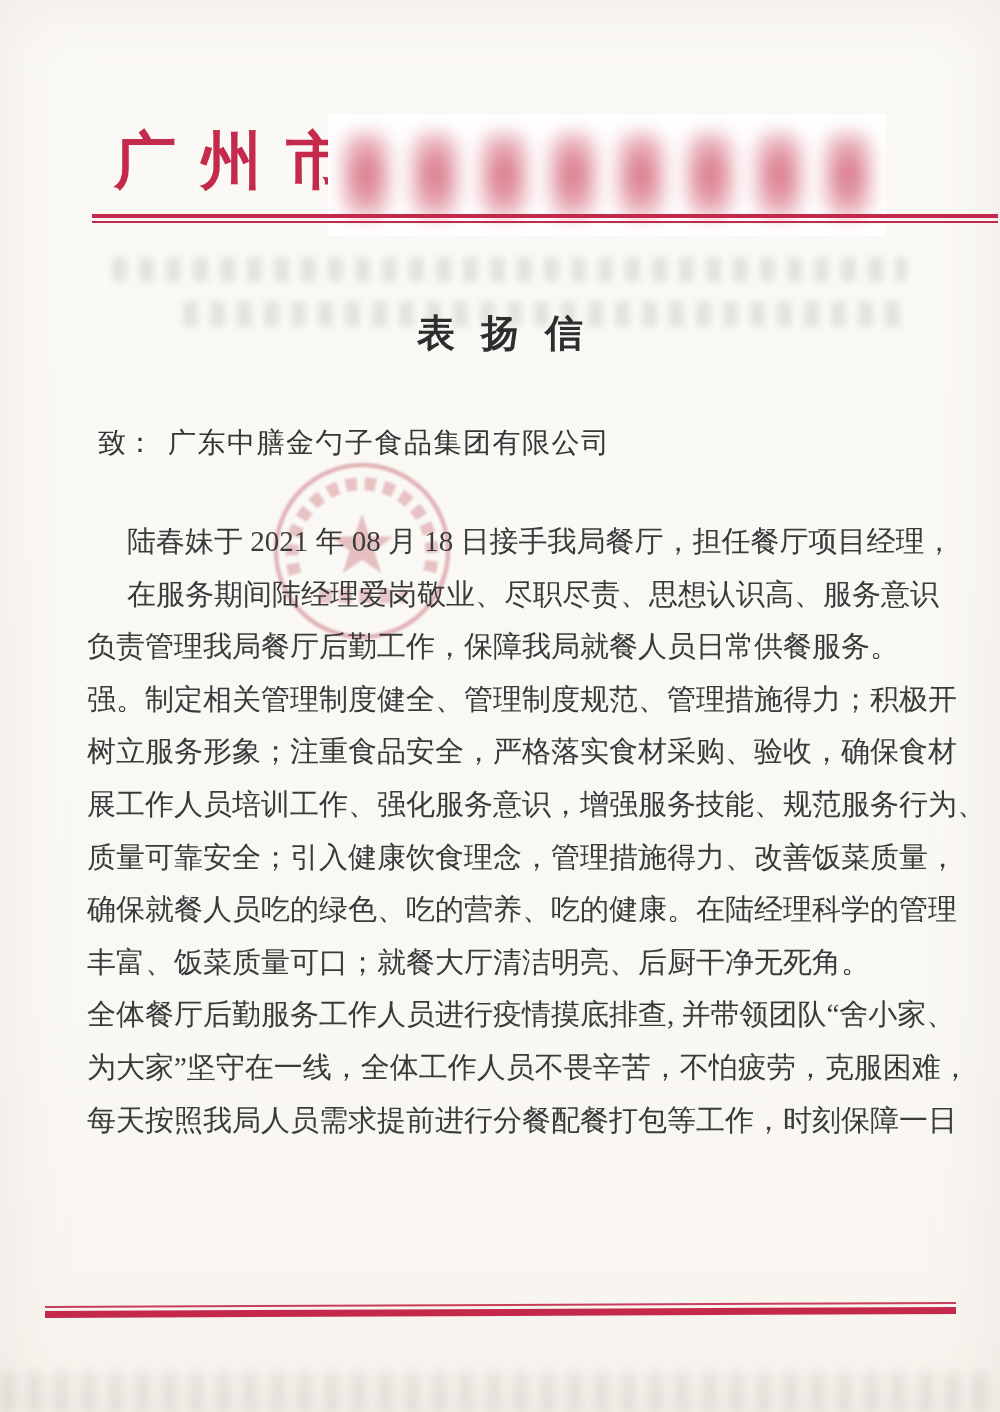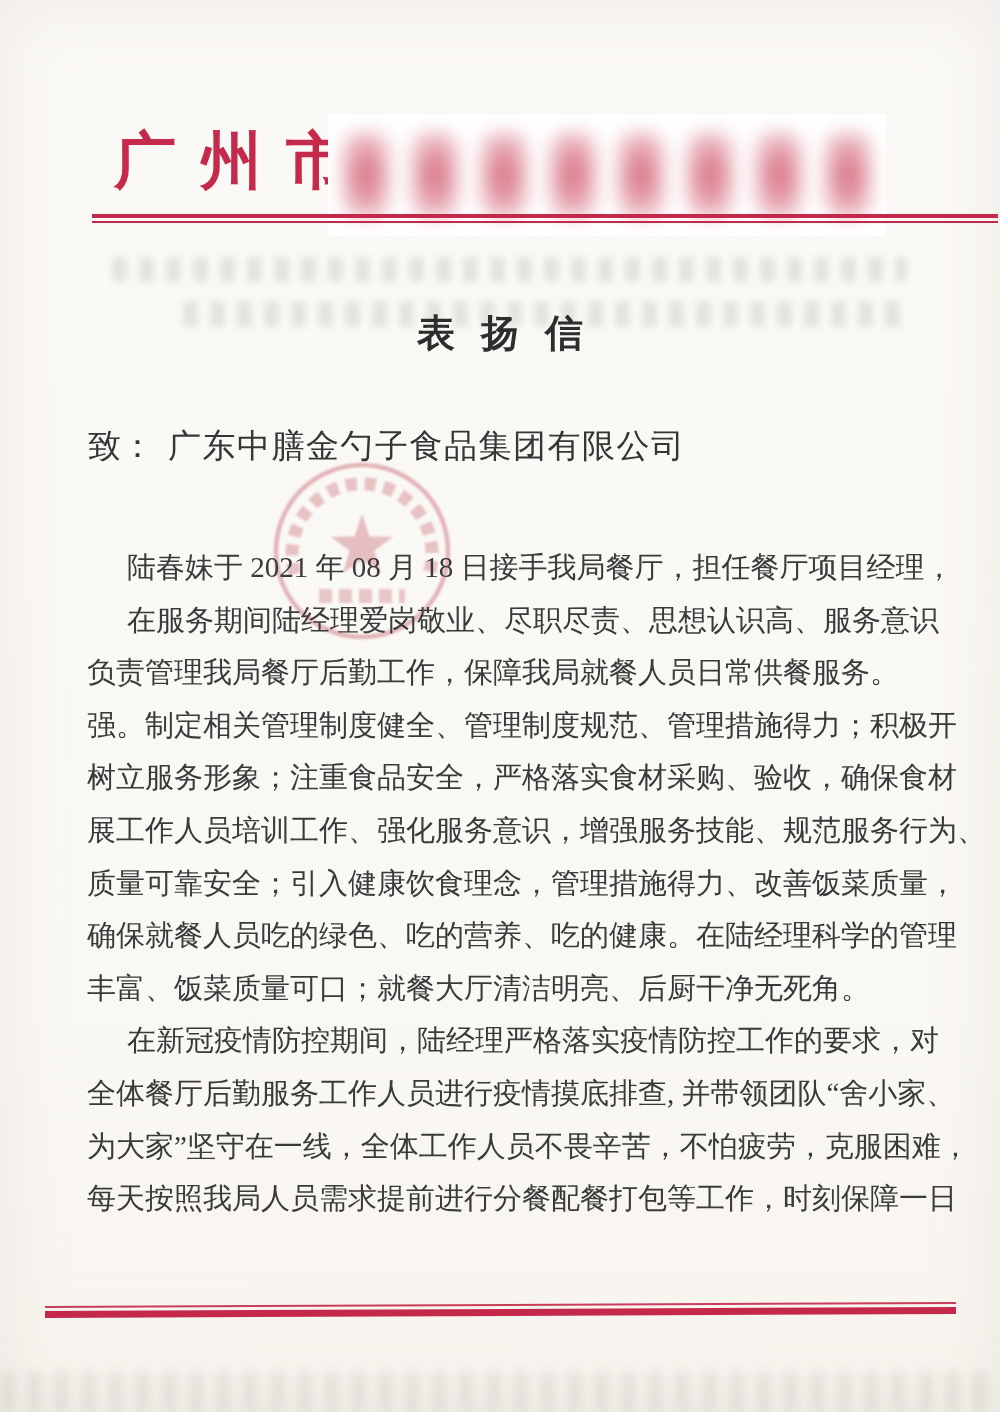--- a/index.html
+++ b/index.html
@@ -75,43 +75,43 @@
     margin: 0;
     text-align: center;
     font-size: 38px;
     font-weight: bold;
     color: #2d2d2d;
     letter-spacing: 26px;
     text-indent: 26px;
   }
   .recipient {
     position: absolute;
-    left: 88px; top: 424px;
-    font-size: 33px;
+    left: 98px; top: 424px;
+    font-size: 28px;
     color: #353535;
     white-space: nowrap;
   }
   .recipient .prefix { margin-right: 14px; }
   .recipient .company { letter-spacing: 1.5px; }
 
   
   .stamp {
     position: absolute;
     left: 267px; top: 456px;
     width: 190px; height: 190px;
     opacity: 0.5;
     filter: blur(1.2px);
     mix-blend-mode: multiply;
     z-index: 1;
   }
 
   
   .letter-body {
     position: absolute;
-    left: 87px; top: 541px;
+    left: 87px; top: 515px;
     width: 824px;
     z-index: 2;
   }
   .line {
     height: 52.6px;
     line-height: 52.6px;
     font-size: 29px;
     color: #3a3a3a;
     white-space: nowrap;
     text-align: justify;
@@ -170,21 +170,20 @@
   <div class="letter-body" id="letter-body">
       <div class="line indent">陆春妹于 2021 年 08 月 18 日接手我局餐厅，担任餐厅项目经理，</div>
       <div class="line indent">在服务期间陆经理爱岗敬业、尽职尽责、思想认识高、服务意识</div>
       <div class="line no-j">负责管理我局餐厅后勤工作，保障我局就餐人员日常供餐服务。</div>
       <div class="line">强。制定相关管理制度健全、管理制度规范、管理措施得力；积极开</div>
       <div class="line">树立服务形象；注重食品安全，严格落实食材采购、验收，确保食材</div>
       <div class="line">展工作人员培训工作、强化服务意识，增强服务技能、规范服务行为、</div>
       <div class="line">质量可靠安全；引入健康饮食理念，管理措施得力、改善饭菜质量，</div>
       <div class="line">确保就餐人员吃的绿色、吃的营养、吃的健康。在陆经理科学的管理</div>
       <div class="line no-j">丰富、饭菜质量可口；就餐大厅清洁明亮、后厨干净无死角。</div>
-      <div class="line indent">在新冠疫情防控期间，陆经理严格落实疫情防控工作的要求，对</div>
       <div class="line">全体餐厅后勤服务工作人员进行疫情摸底排查, 并带领团队“舍小家、</div>
       <div class="line">为大家”坚守在一线，全体工作人员不畏辛苦，不怕疲劳，克服困难，</div>
       <div class="line">每天按照我局人员需求提前进行分餐配餐打包等工作，时刻保障一日</div>
     </div>
 
   <div class="rule-bottom">
     <div class="thin"></div>
     <div class="thick"></div>
   </div>
 

